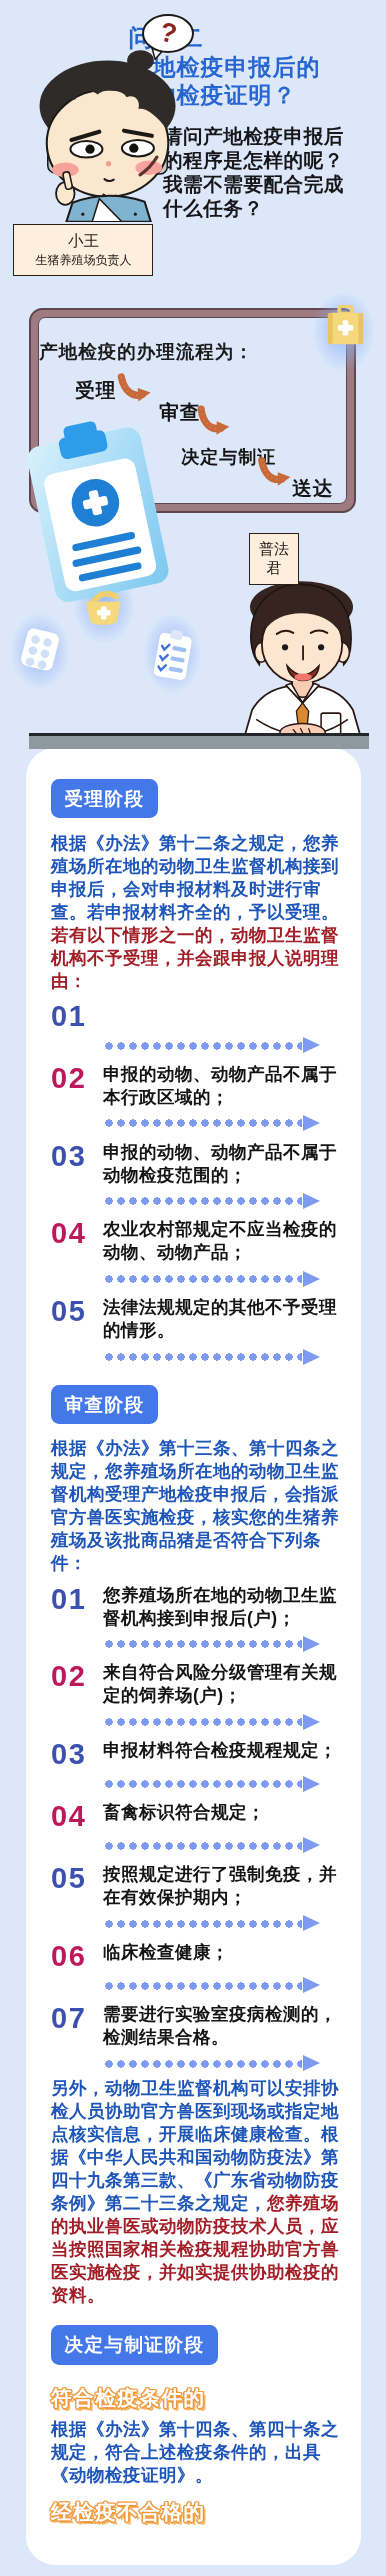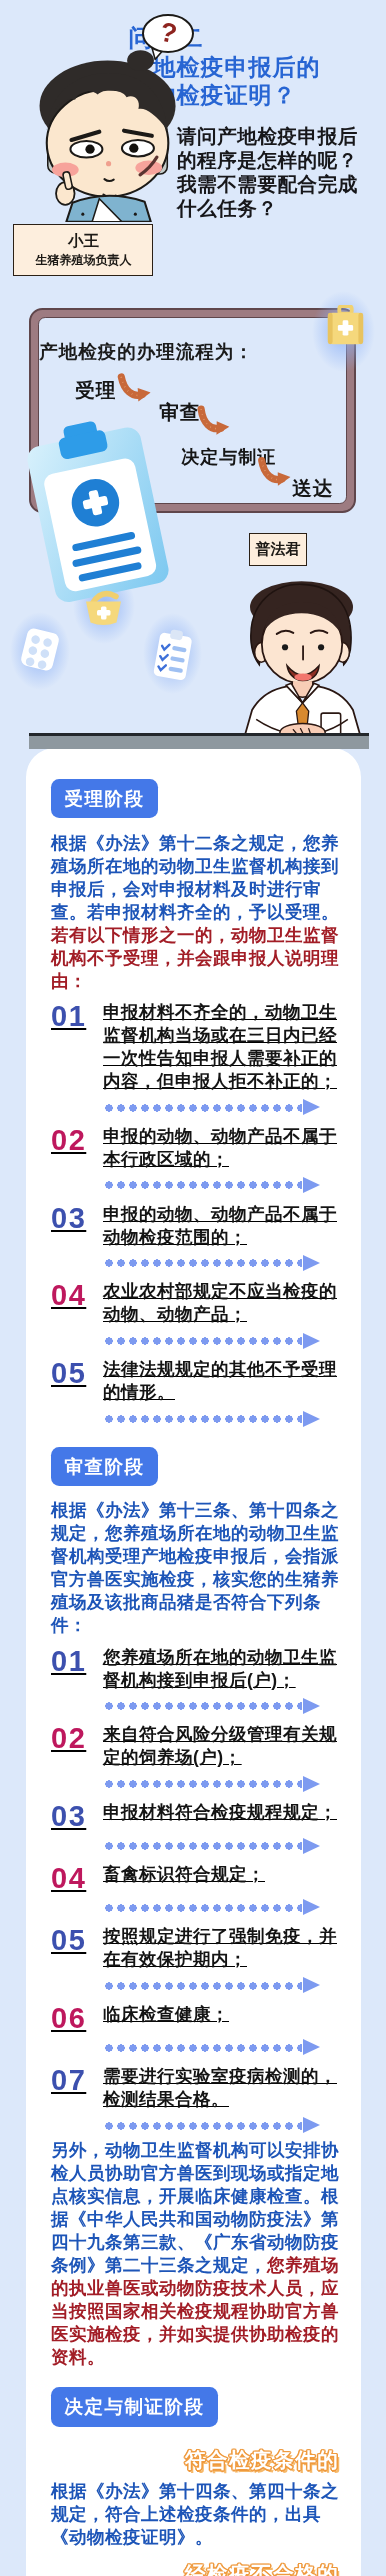--- a/index.html
+++ b/index.html
@@ -10,29 +10,29 @@
   .bubble{position:absolute;left:142px;top:14.4px;width:48px;height:35px;background:#fff;
     border:2.1px solid #1c1a17;border-radius:50%;display:flex;align-items:center;justify-content:center;z-index:2;}
   .bubble .qm{font-size:27px;font-weight:900;color:#8e241f;transform:rotate(12deg);}
   .bubble-tail{position:absolute;left:150px;top:47px;width:13.4px;height:13.4px;z-index:1;}
 
   .topic-wrap{position:absolute;top:23px;right:15.5px;width:242px;
     color:#2765d3;font-weight:900;letter-spacing:1px;}
   .topic-label{font-size:24px;line-height:30px;}
   .topic-line{font-size:23px;line-height:28px;}
 
-  .question-text{position:absolute;left:177px;top:124px;width:194px;font-size:19.6px;line-height:24px;
+  .question-text{position:absolute;left:163px;top:124px;width:194px;font-size:19.6px;line-height:24px;
     font-weight:700;color:#17171a;letter-spacing:0.5px;}
 
   .name-tag{position:absolute;background:#fdeedd;border:1.5px solid #2b2015;text-align:center;
-    font-weight:700;color:#1d1a16;box-sizing:border-box;}
+    font-weight:400;color:#1d1a16;box-sizing:border-box;}
   .tag-farmer{left:13.4px;top:224px;width:140px;padding:6.2px 3.1px;}
   .tag-farmer .l1{font-size:15.5px;line-height:19.6px;}
   .tag-farmer .l2{font-size:12px;line-height:18.5px;}
-  .tag-vet{left:249px;top:533px;width:58px;padding:6.2px 2.1px;font-size:15px;z-index:3;}
+  .tag-vet{left:249px;top:533px;width:50px;padding:6.2px 2.1px;font-size:15px;z-index:3;}
 
   .accent-stroke{position:absolute;left:137px;top:155px;z-index:2;}
 
   
   .board{position:absolute;left:29px;top:308px;width:327px;height:205px;background:#9d7b81;
     border:2.1px solid #5f464b;border-radius:13.4px;box-sizing:border-box;z-index:1;}
   .board-inner{position:absolute;inset:7.2px;background:#dce8fa;border:1.5px solid #5f464b;border-radius:7.2px;}
   .board-title{position:absolute;left:0;right:0;top:20.6px;text-align:left;font-size:18.5px;
     font-weight:800;color:#1b1b1b;letter-spacing:1px;}
   .step{position:absolute;font-size:19.6px;font-weight:800;color:#161616;letter-spacing:1px;}
@@ -64,32 +64,32 @@
   
   .card{position:absolute;left:26px;top:748px;width:335px;background:#ffffff;border-radius:29px;
     box-sizing:border-box;padding:20.6px 21.6px 33px 25px;z-index:3;}
   .stage{margin-top:7.2px;}
   .stage + .stage{margin-top:15.5px;}
   .stage-badge{display:inline-block;background:#4478e8;color:#fff;font-size:18.5px;font-weight:800;
     letter-spacing:1.5px;padding:7.2px 13.4px;border-radius:8.2px;margin:3.1px 0 9.3px;}
   .para{font-size:17.5px;line-height:23px;font-weight:700;letter-spacing:0.5px;margin:4.1px 0 3.1px;}
   .t-blue{color:#1d55b8;}
   .t-red{color:#a21d26;}
-  .item{display:flex;margin-top:8.2px;text-decoration:underline;}
+  .item{display:flex;margin-top:8.2px;}
   .item .num{flex:0 0 52px;font-size:29px;font-weight:900;line-height:30px;letter-spacing:1.5px;}
   .num.n-blue{color:#3c50ae;}
   .num.n-orange{color:#be185d;}
   .item .txt{font-size:17.5px;line-height:23px;font-weight:700;color:#141414;letter-spacing:0.5px;width:237px;}
   .sep{position:relative;height:17.5px;margin:6.2px 0 1px 52px;width:222px;}
   .sep::before{content:'';position:absolute;left:0;top:4.6px;width:199px;height:8.2px;
     background-image:radial-gradient(circle,#7d9af0 3.6px,rgba(125,154,240,0) 3.9px);
     background-size:12px 8.2px;background-repeat:repeat-x;}
   .sep::after{content:'';position:absolute;left:200px;top:0;width:0;height:0;
     border-left:17.5px solid #7d9af0;border-top:8.8px solid transparent;border-bottom:8.8px solid transparent;}
-  .sub-head{text-align:right;font-size:20.6px;font-weight:900;color:#ffffff;letter-spacing:1.5px;margin:10.3px 0 6.2px;
+  .sub-head{text-align:left;font-size:20.6px;font-weight:900;color:#ffffff;letter-spacing:1.5px;margin:10.3px 0 6.2px;
     text-shadow:-1px -1px 0 #ef9a3e,1px -1px 0 #ef9a3e,-1px 1px 0 #ef9a3e,1px 1px 0 #ef9a3e,
       0 1.5px 0 #ef9a3e,1.5px 0 0 #ef9a3e,0 -1.5px 0 #ef9a3e,-1.5px 0 0 #ef9a3e,2.6px 2.6px 0 #f6b96a;}
 </style>
 </head>
 <body>
 
 <div class="page">
 
   <div class="bubble">
     <span class="qm">?</span>
@@ -261,21 +261,20 @@
 
   <div class="card">
 
     <div class="stage">
       <div class="stage-badge">受理阶段</div>
       <div class="para">
         <span class="t-blue">根据《办法》第十二条之规定，您养殖场所在地的动物卫生监督机构接到申报后，会对申报材料及时进行审查。若申报材料齐全的，予以受理。</span><span class="t-red">若有以下情形之一的，动物卫生监督机构不予受理，并会跟申报人说明理由：</span>
       </div>
       <div class="item">
         <div class="num n-blue">01</div>
-        <div class="txt">申报材料不齐全的，动物卫生监督机构当场或在三日内已经一次性告知申报人需要补正的内容，但申报人拒不补正的；</div>
       </div>
       <div class="sep"></div>
       <div class="item">
         <div class="num n-orange">02</div>
         <div class="txt">申报的动物、动物产品不属于本行政区域的；</div>
       </div>
       <div class="sep"></div>
       <div class="item">
         <div class="num n-blue">03</div>
         <div class="txt">申报的动物、动物产品不属于动物检疫范围的；</div>

